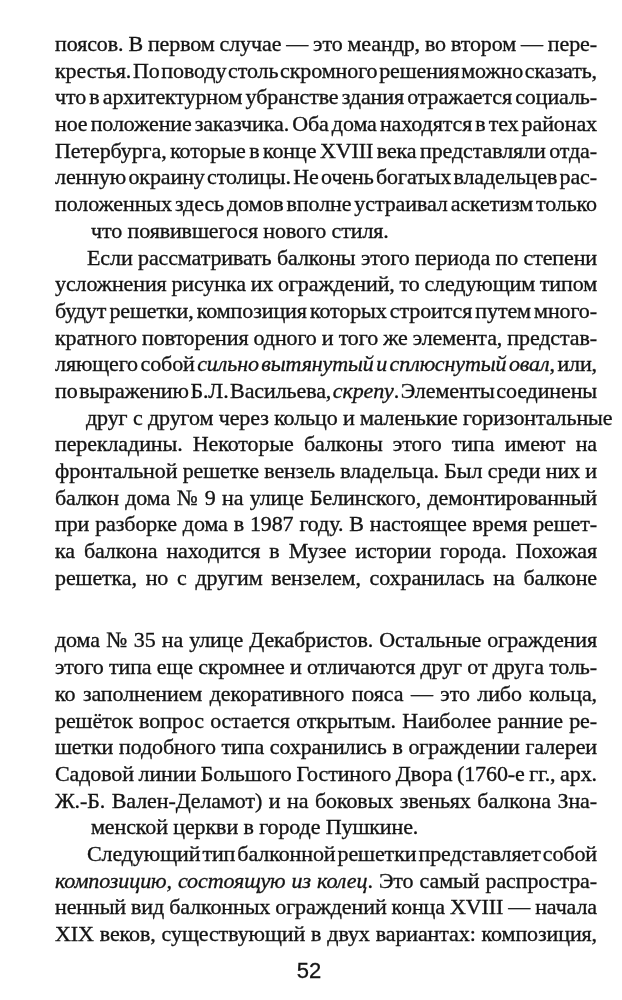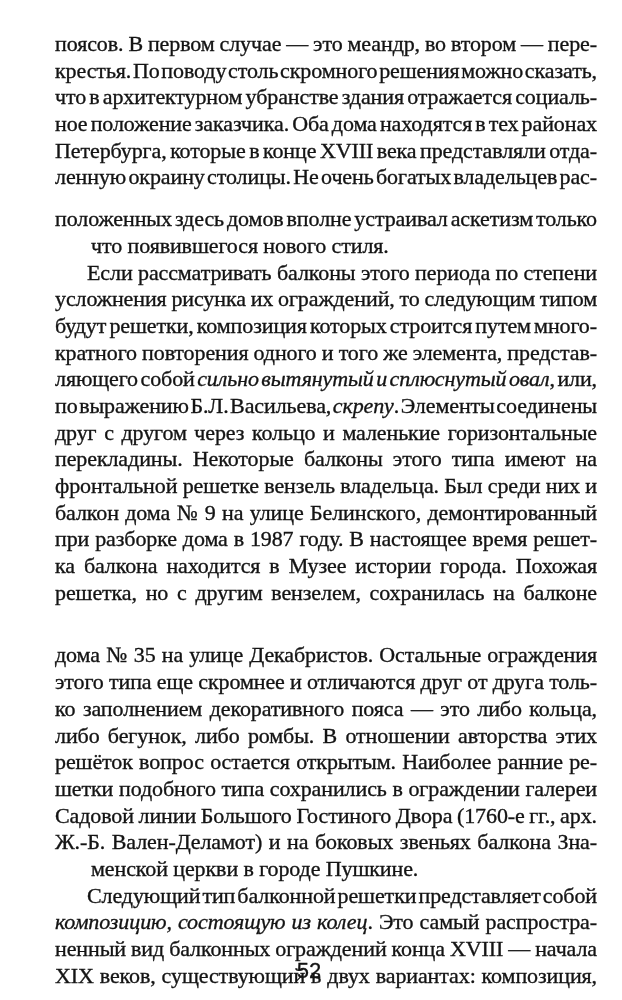--- a/index.html
+++ b/index.html
@@ -67,41 +67,40 @@
 
 <div class="page">
   <div class="text-block" id="text-block">
       <div>
         <span class="line" style="word-spacing: -0.440625px; text-align: left;"><span>поясов. В первом случае — это меандр, во втором — пере-</span></span>
         <span class="line" style="word-spacing: -3.67411px; text-align: left;"><span>крестья. По поводу столь скромного решения можно сказать,</span></span>
         <span class="line" style="word-spacing: -2.22135px; text-align: left;"><span>что в архитектурном убранстве здания отражается социаль-</span></span>
         <span class="line" style="word-spacing: -2.26953px; text-align: left;"><span>ное положение заказчика. Оба дома находятся в тех районах</span></span>
         <span class="line" style="word-spacing: -1.84598px; text-align: left;"><span>Петербурга, которые в конце XVIII века представляли отда-</span></span>
         <span class="line" style="word-spacing: -3.05134px; text-align: left;"><span>ленную окраину столицы. Не очень богатых владельцев рас-</span></span>
-        <span class="line" style="word-spacing: -2.40885px; text-align: left; margin-top: 15px;"><span>положенных здесь домов вполне устраивал аскетизм только</span></span>
+        <span class="line" style="word-spacing: -2.40885px; text-align: left;"><span>положенных здесь домов вполне устраивал аскетизм только</span></span>
         <span class="line last"><span>что появившегося нового стиля.</span></span>
       </div>
       <div>
         <span class="line indent" style="word-spacing: 0px; text-align: left;"><span>Если рассматривать балконы этого периода по степени</span></span>
         <span class="line" style="word-spacing: -0.59375px; text-align: left;"><span>усложнения рисунка их ограждений, то следующим типом</span></span>
         <span class="line" style="word-spacing: -2.24219px; text-align: left;"><span>будут решетки, композиция которых строится путем много-</span></span>
         <span class="line" style="word-spacing: -0.292411px; text-align: left;"><span>кратного повторения одного и того же элемента, представ-</span></span>
         <span class="line" style="word-spacing: -2.92411px; text-align: left;"><span>ляющего собой </span><span class="it">сильно вытянутый и сплюснутый овал</span><span>, или,</span></span>
         <span class="line" style="word-spacing: -3.84115px; text-align: left;"><span>по выражению Б.Л. Васильева, </span><span class="it">скрепу</span><span>. Элементы соединены</span></span>
-        <span class="line" style="word-spacing: 0px; text-align: left;"><span>друг с другом через кольцо и маленькие горизонтальные</span></span>
+        <span class="line" style="word-spacing: 0px; text-align: left; margin-left: 31px;"><span>друг с другом через кольцо и маленькие горизонтальные</span></span>
         <span class="line" style="word-spacing: 0px; text-align: left;"><span>перекладины. Некоторые балконы этого типа имеют на</span></span>
         <span class="line" style="word-spacing: -0.0803571px; text-align: left;"><span>фронтальной решетке вензель владельца. Был среди них и</span></span>
         <span class="line" style="word-spacing: 0px; text-align: left;"><span>балкон дома № 9 на улице Белинского, демонтированный</span></span>
         <span class="line" style="word-spacing: 0px; text-align: left;"><span>при разборке дома в 1987 году. В настоящее время решет-</span></span>
         <span class="line" style="word-spacing: 0px; text-align: left;"><span>ка балкона находится в Музее истории города. Похожая</span></span>
         <span class="line" style="word-spacing: 0px; text-align: left;"><span>решетка, но с другим вензелем, сохранилась на балконе</span></span>
         <span class="line" style="word-spacing: 0px; text-align: left; margin-top: 36px;"><span>дома № 35 на улице Декабристов. Остальные ограждения</span></span>
         <span class="line" style="word-spacing: -0.128472px; text-align: center;"><span>этого типа еще скромнее и отличаются друг от друга толь-</span></span>
         <span class="line" style="word-spacing: 0px; text-align: left;"><span>ко заполнением декоративного пояса — это либо кольца,</span></span>
-        <span class="line" style="word-spacing: 0px; text-align: left;"><span>либо бегунок, либо ромбы. В отношении авторства этих</span></span>
         <span class="line" style="word-spacing: 0px; text-align: left;"><span>решёток вопрос остается открытым. Наиболее ранние ре-</span></span>
         <span class="line" style="word-spacing: 0px; text-align: left;"><span>шетки подобного типа сохранились в ограждении галереи</span></span>
         <span class="line" style="word-spacing: -0.770089px; text-align: left;"><span>Садовой линии Большого Гостиного Двора (1760-е гг., арх.</span></span>
         <span class="line" style="word-spacing: 0px; text-align: left;"><span>Ж.-Б. Вален-Деламот) и на боковых звеньях балкона Зна-</span></span>
         <span class="line last"><span>менской церкви в городе Пушкине.</span></span>
       </div>
       <div>
         <span class="line indent" style="word-spacing: -3.32812px; text-align: left;"><span>Следующий тип балконной решетки представляет собой</span></span>
         <span class="line" style="word-spacing: 0px; text-align: left;"><span class="it">композицию, состоящую из колец</span><span>. Это самый распростра-</span></span>
         <span class="line" style="word-spacing: -0.379464px; text-align: left;"><span>ненный вид балконных ограждений конца XVIII — начала</span></span>

